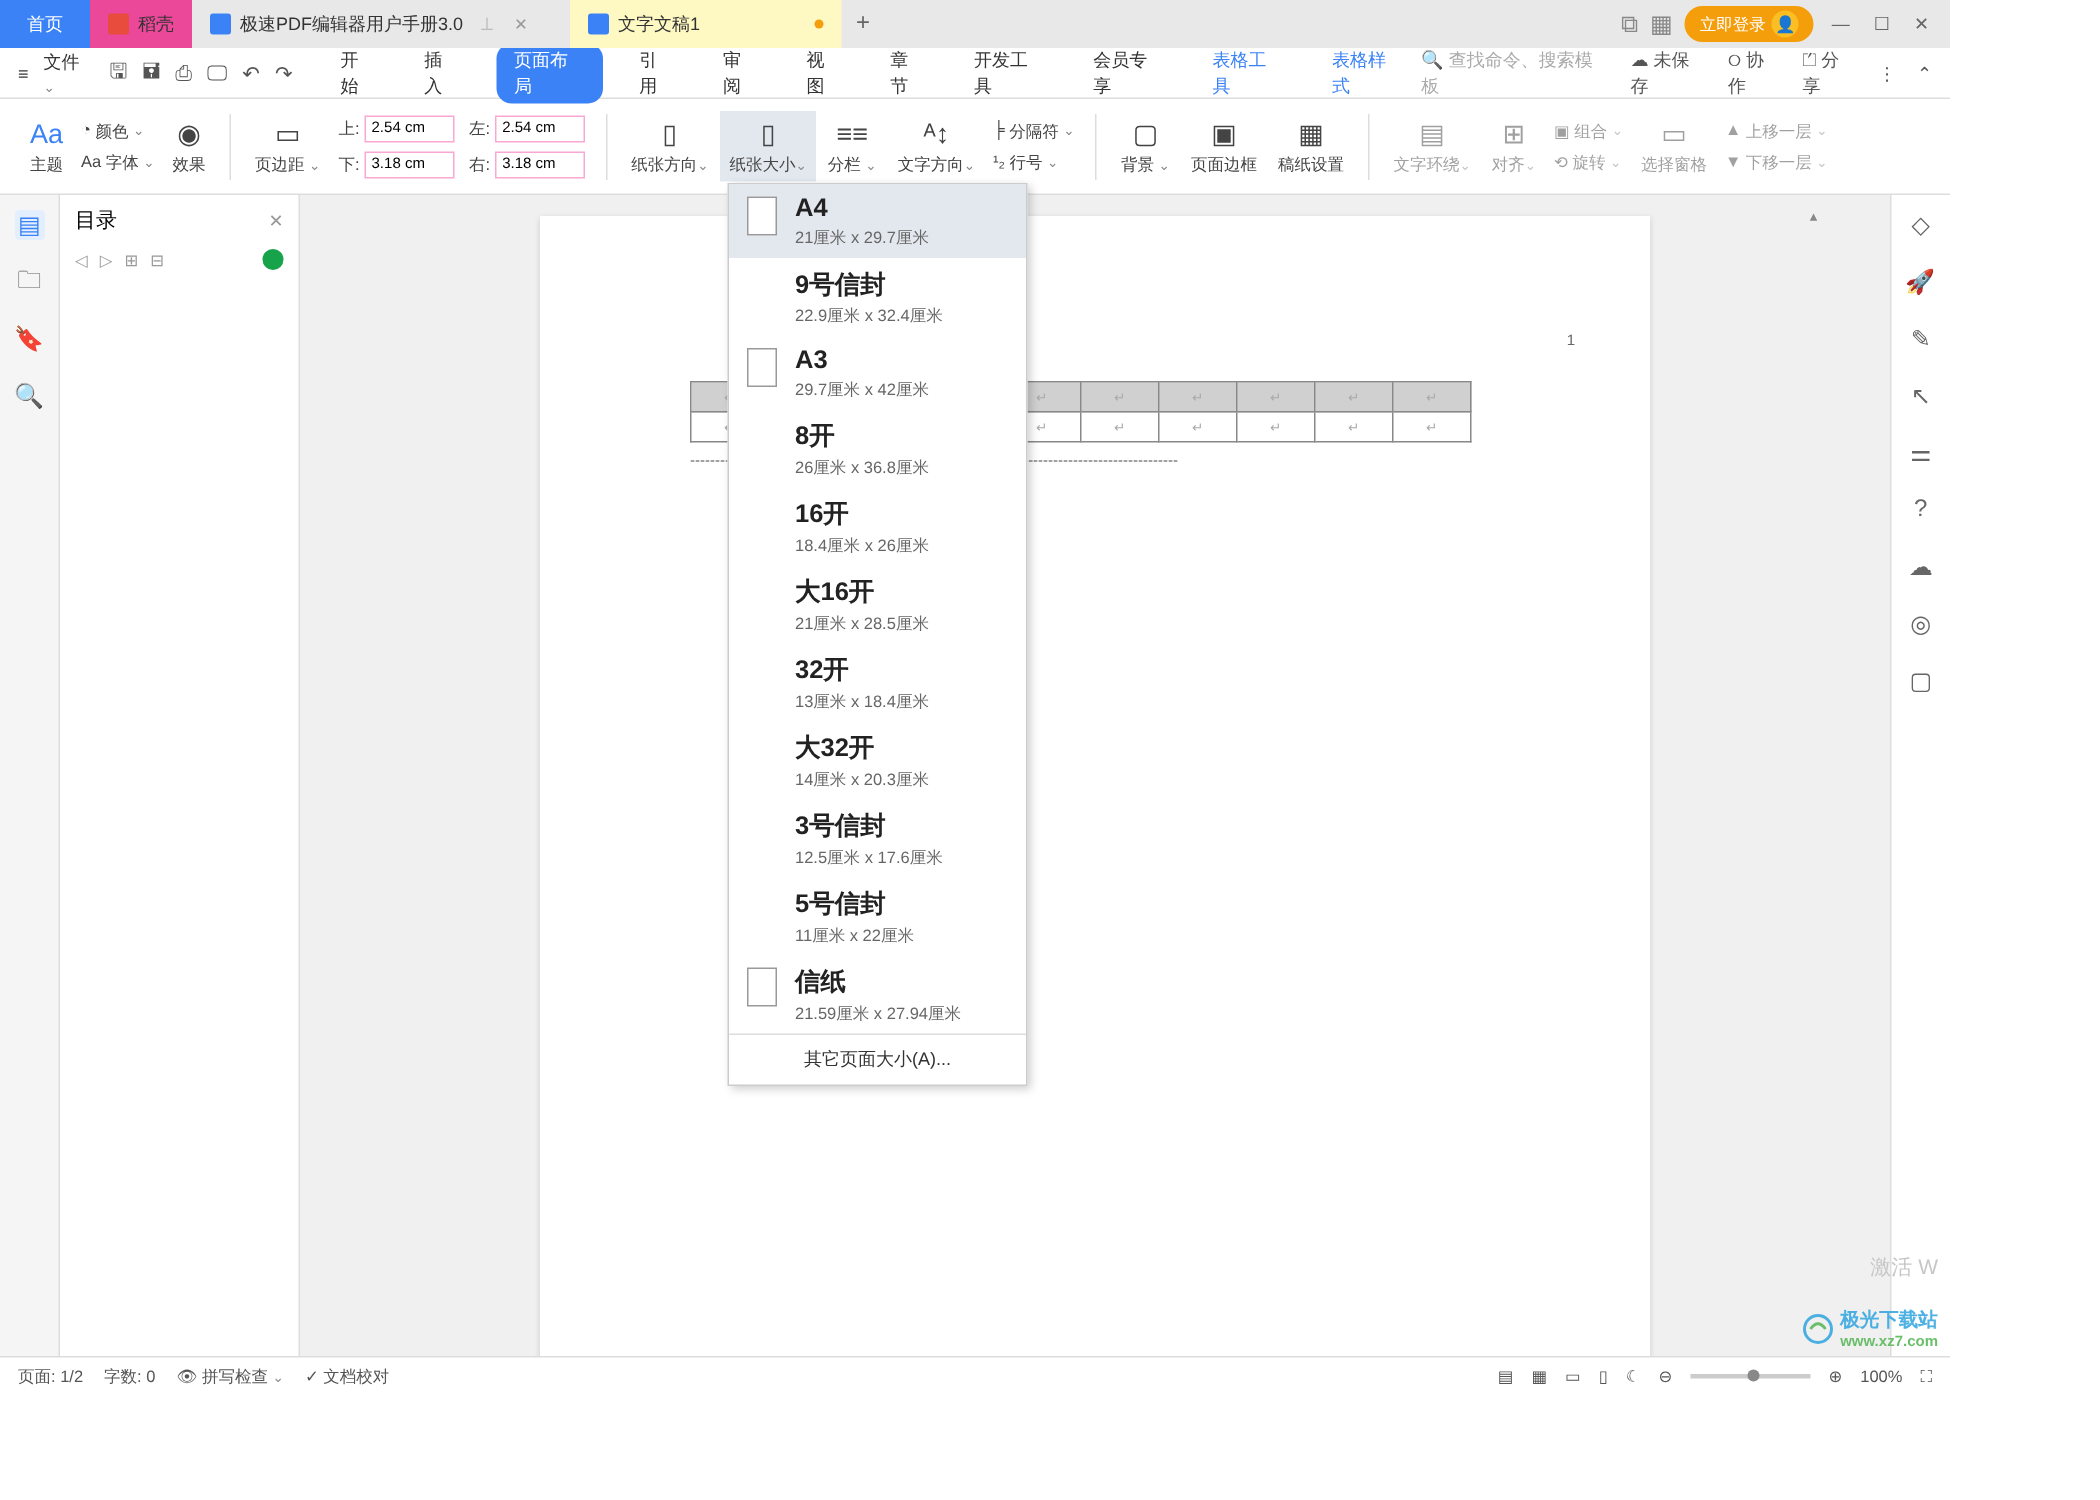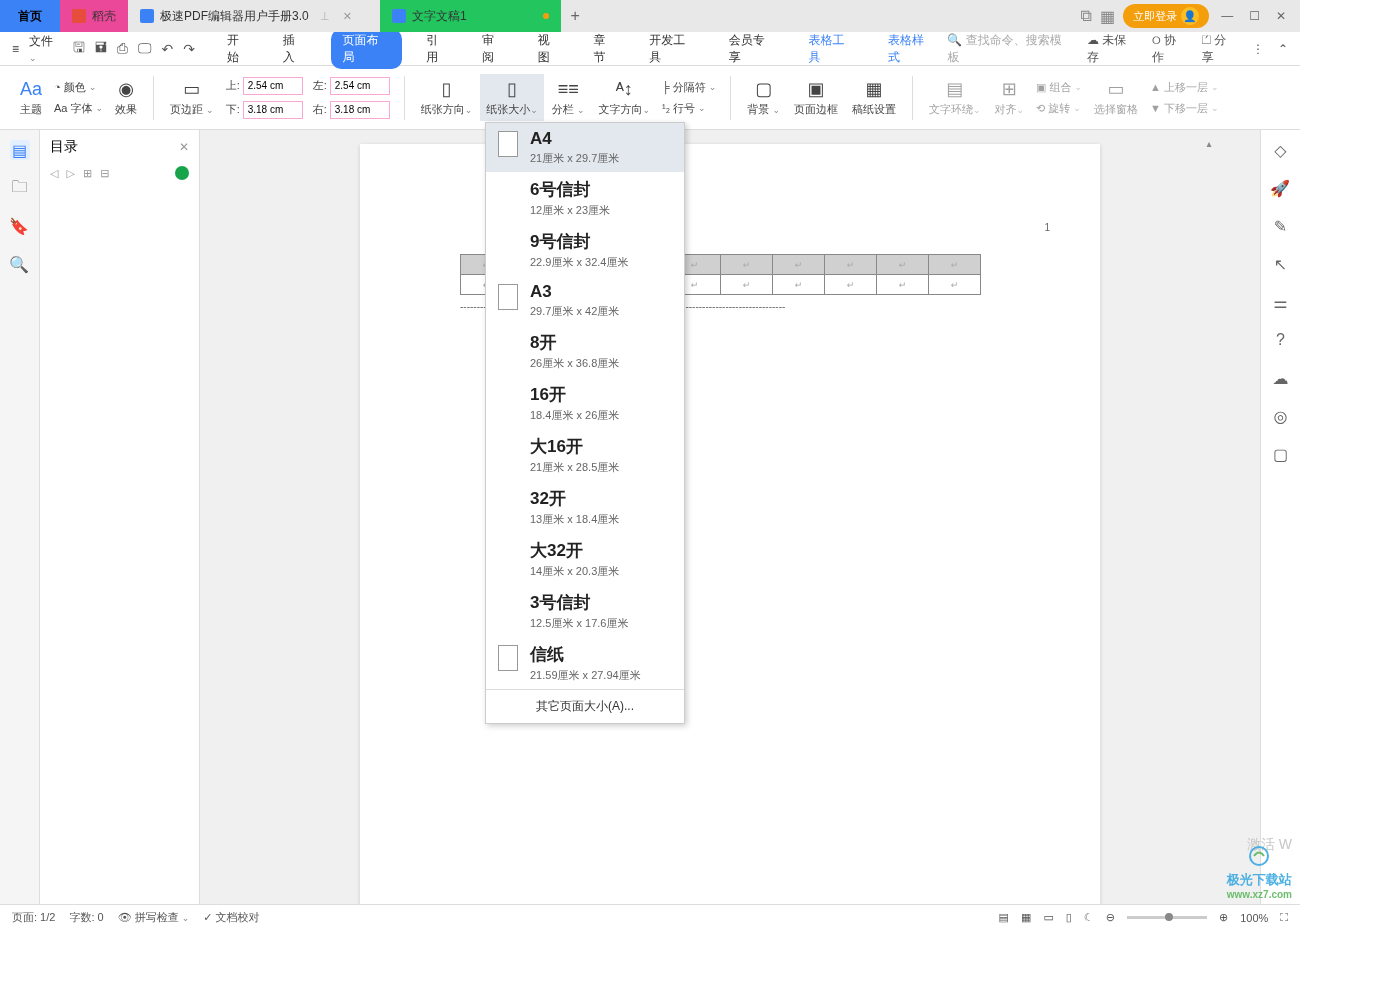--- a/index.html
+++ b/index.html
@@ -1,22 +1,22 @@
 <!DOCTYPE html>
 <html><head>
 <meta charset="utf-8">
 <style>
 *{margin:0;padding:0;box-sizing:border-box;font-family:"Microsoft YaHei","PingFang SC",sans-serif;}
 body{background:#fff;overflow:hidden;width:1300px;height:930px;position:relative;}
 .titlebar{height:32px;background:#e8e8e8;display:flex;align-items:center;}
 .tab{height:32px;display:flex;align-items:center;padding:0 12px;font-size:12px;gap:6px;position:relative;}
-.tab.home{background:#3b82f6;color:#000000;padding:0 18px;font-weight:bold;}
+.tab.home{background:#3b82f6;color:#ffffff;padding:0 18px;}
 .tab.docke{background:#ec4899;color:#333;}
 .tab.pdf{background:#e8e8e8;color:#333;padding-right:28px;}
-.tab.active{background:#22c55e;color:#333;}
+.tab.active{background:#fef9c3;color:#333;}
 .tab-icon{width:14px;height:14px;border-radius:2px;}
 .tab-close{margin-left:8px;color:#999;font-size:11px;}
 .dot-orange{width:6px;height:6px;border-radius:50%;background:#f59e0b;}
 .tab-add{padding:0 10px;color:#666;font-size:16px;}
 .titlebar-right{margin-left:auto;display:flex;align-items:center;gap:8px;padding-right:10px;}
 .login-btn{background:#f59e0b;color:#fff;border-radius:12px;padding:3px 10px;font-size:11px;display:flex;align-items:center;gap:4px;}
 .avatar{width:18px;height:18px;border-radius:50%;background:#fbbf24;display:flex;align-items:center;justify-content:center;}
 .win-btn{color:#666;font-size:12px;padding:4px 4px;}
 .menubar{height:34px;border-bottom:1px solid #ddd;display:flex;align-items:center;padding:0 12px;gap:4px;font-size:12px;color:#333;}
 .mb-left{display:flex;align-items:center;gap:10px;}
@@ -56,21 +56,21 @@
 .dd-item{display:flex;padding:6px 12px;gap:12px;cursor:pointer;}
 .dd-item.hl{background:#e3e8ef;}
 .dd-ico{width:20px;height:26px;border:1px solid #999;background:#fff;flex-shrink:0;margin-top:2px;}
 .dd-txt{display:flex;flex-direction:column;gap:2px;}
 .dd-name{font-weight:600;color:#222;font-size:17px;}
 .dd-dim{color:#666;font-size:11px;}
 .dd-foot{border-top:1px solid #ddd;padding:8px 0;text-align:center;font-size:12px;color:#333;cursor:pointer;}
 .statusbar{position:absolute;bottom:0;left:0;right:0;height:26px;border-top:1px solid #ddd;background:#fff;display:flex;padding:0 12px;font-size:11px;color:#555;margin-top:48px;}
 .sb-left{display:flex;gap:14px;align-items:center;}
 .sb-right{margin-left:auto;display:flex;gap:12px;align-items:center;}
-.watermark{position:absolute;right:8px;bottom:30px;font-size:13px;color:#3ba9e0;font-weight:600;display:flex;align-items:center;gap:4px;opacity:.9;flex-direction:column;}
+.watermark{position:absolute;right:8px;bottom:30px;font-size:13px;color:#3ba9e0;font-weight:600;display:flex;align-items:center;gap:4px;opacity:.9;}
 .watermark .url{font-size:10px;color:#5cb85c;}
 .activate{position:absolute;right:8px;bottom:76px;font-size:14px;color:#c7c7c7;}
 .scroll-arrow{position:absolute;right:44px;width:14px;text-align:center;color:#888;font-size:10px;}
 .green-dot{width:14px;height:14px;border-radius:50%;background:#16a34a;}
 svg{display:block;}
 </style>
 </head>
 <body>
 
 <div class="titlebar">
@@ -316,27 +316,20 @@
       <div class="dd-item hl">
         <div class="dd-ico"></div>
         <div class="dd-txt">
           <div class="dd-name">A4</div>
           <div class="dd-dim">21厘米 x 29.7厘米</div>
         </div>
       </div>
       <div class="dd-item">
         <div style="width:20px;"></div>
         <div class="dd-txt">
-          <div class="dd-name">6号信封</div>
-          <div class="dd-dim">12厘米 x 23厘米</div>
-        </div>
-      </div>
-      <div class="dd-item">
-        <div style="width:20px;"></div>
-        <div class="dd-txt">
           <div class="dd-name">9号信封</div>
           <div class="dd-dim">22.9厘米 x 32.4厘米</div>
         </div>
       </div>
       <div class="dd-item">
         <div class="dd-ico"></div>
         <div class="dd-txt">
           <div class="dd-name">A3</div>
           <div class="dd-dim">29.7厘米 x 42厘米</div>
         </div>
@@ -374,20 +367,27 @@
         <div class="dd-txt">
           <div class="dd-name">大32开</div>
           <div class="dd-dim">14厘米 x 20.3厘米</div>
         </div>
       </div>
       <div class="dd-item">
         <div style="width:20px;"></div>
         <div class="dd-txt">
           <div class="dd-name">3号信封</div>
           <div class="dd-dim">12.5厘米 x 17.6厘米</div>
+        </div>
+      </div>
+      <div class="dd-item">
+        <div style="width:20px;"></div>
+        <div class="dd-txt">
+          <div class="dd-name">5号信封</div>
+          <div class="dd-dim">11厘米 x 22厘米</div>
         </div>
       </div>
       <div class="dd-item">
         <div class="dd-ico"></div>
         <div class="dd-txt">
           <div class="dd-name">信纸</div>
           <div class="dd-dim">21.59厘米 x 27.94厘米</div>
         </div>
       </div>
     </div>

